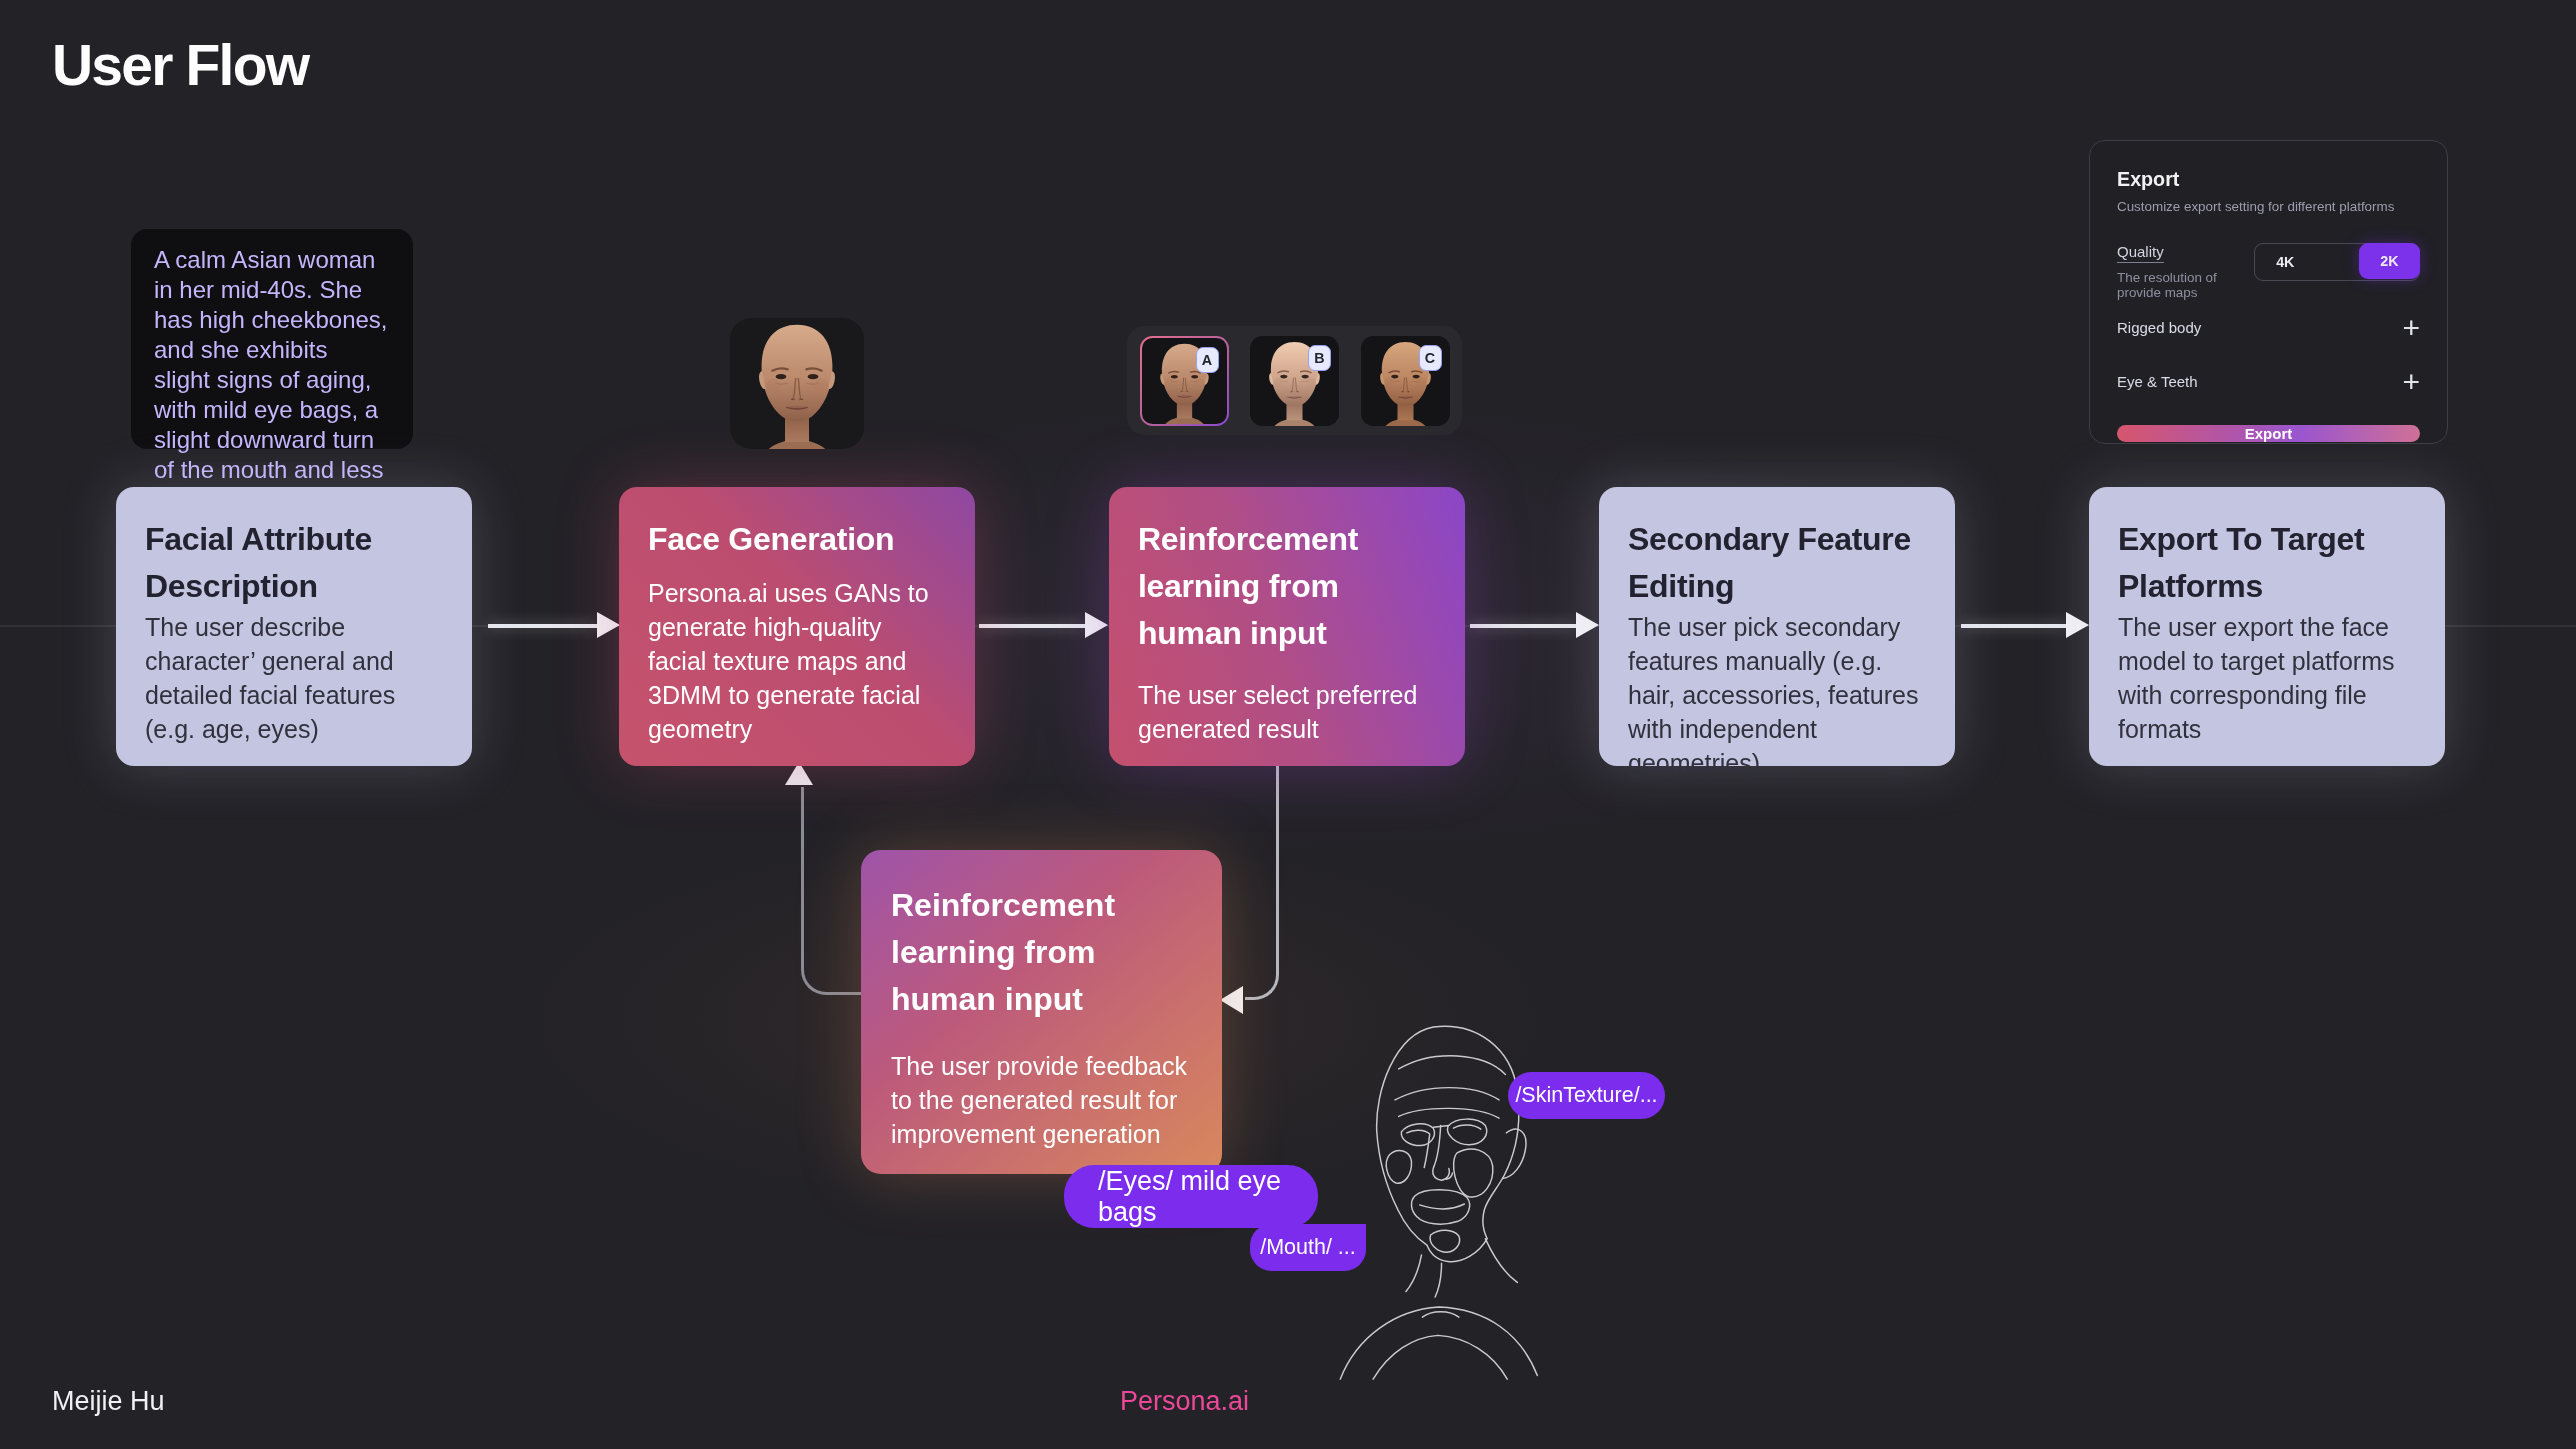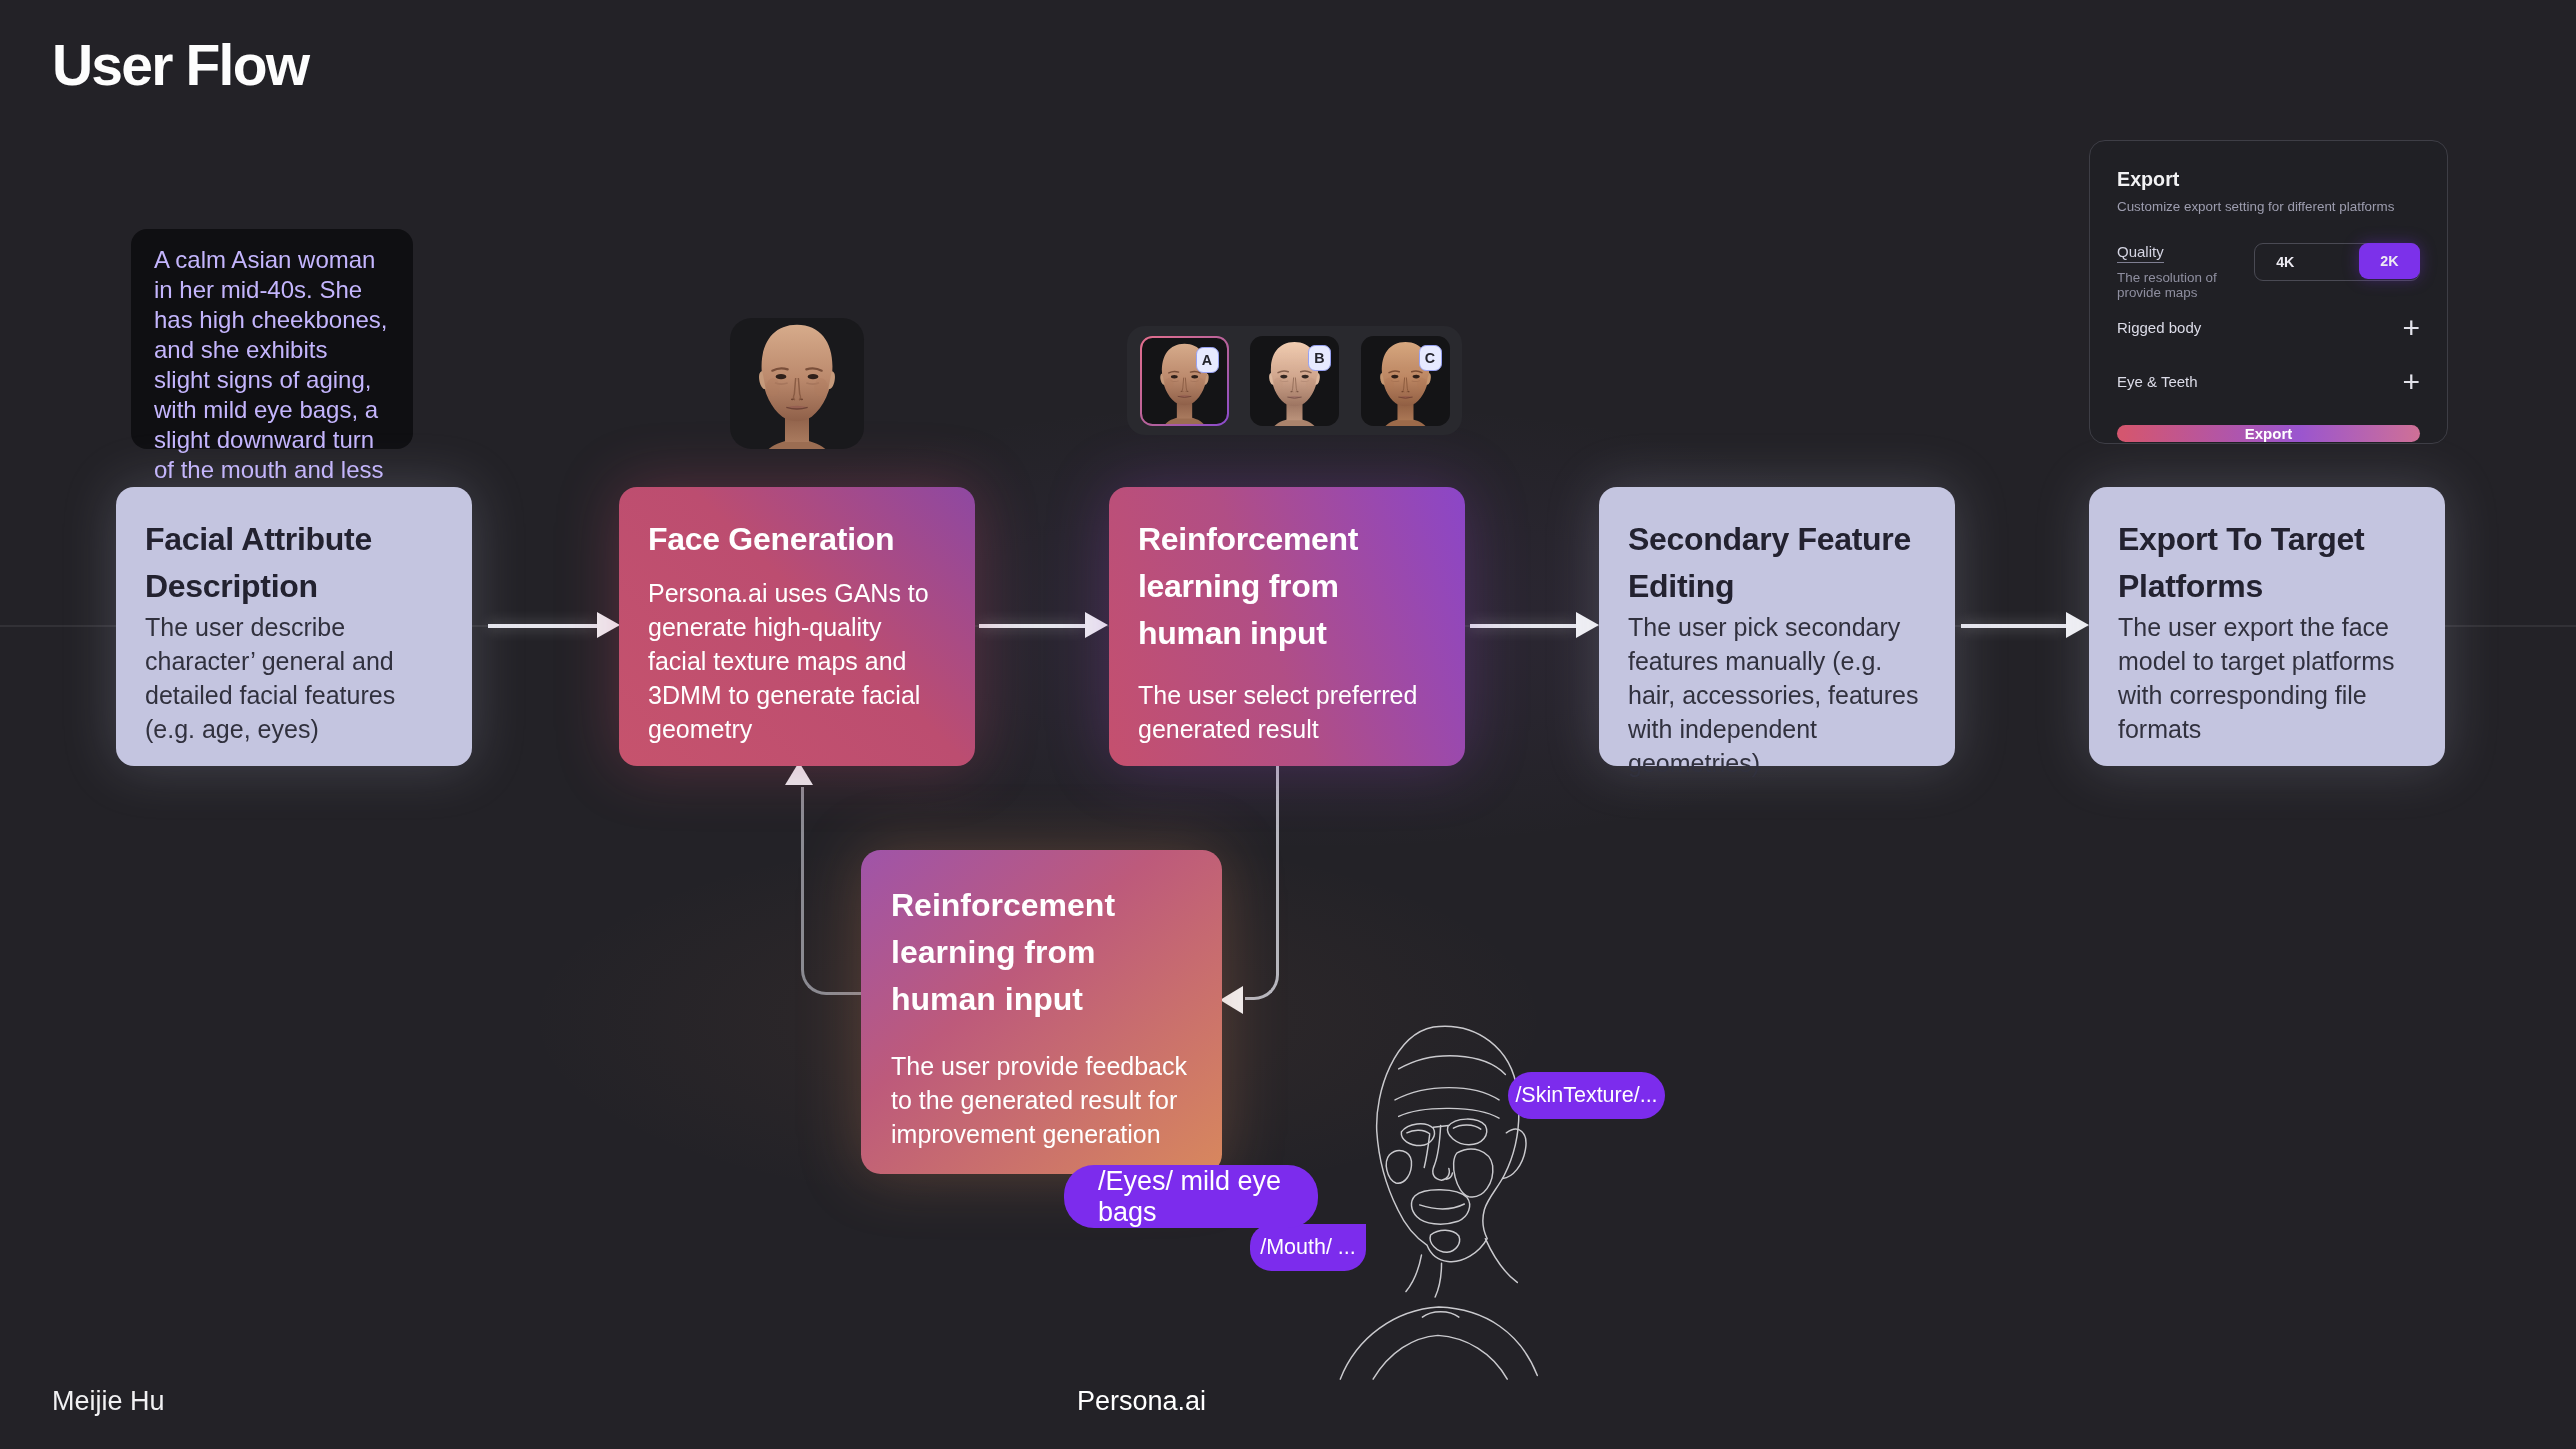--- a/index.html
+++ b/index.html
@@ -11,21 +11,21 @@
       radial-gradient(984px 322px at 1297px 626px, rgba(140,95,185,0.10), transparent 70%),
       radial-gradient(733px 268px at 1038px 1020px, rgba(210,130,85,0.08), transparent 70%),
       #232227;
     color:#fff;
   }
   .abs { position:absolute; }
 
   
   .page-title { left:52px; top:32px; font-size:57px; font-weight:bold; letter-spacing:-1.8px; color:#fdfdfd; }
   .footer-left   { left:52px;  top:1386px; font-size:27px; font-weight:500; color:#f1f1f3; }
-  .footer-center { left:1077px; top:1386px; font-size:27px; font-weight:500; color:#ffffff; }
+  .footer-center { left:1120px; top:1386px; font-size:27px; font-weight:500; color:#ec4899; }
 
   
   .note {
     left:131px; top:229px; width:282px; height:220px;
     background:#0f0f12; border-radius:16px;
     padding:16px 23px; color:#c4b5fd;
     font-size:24px; line-height:30px;
   }
 
   

